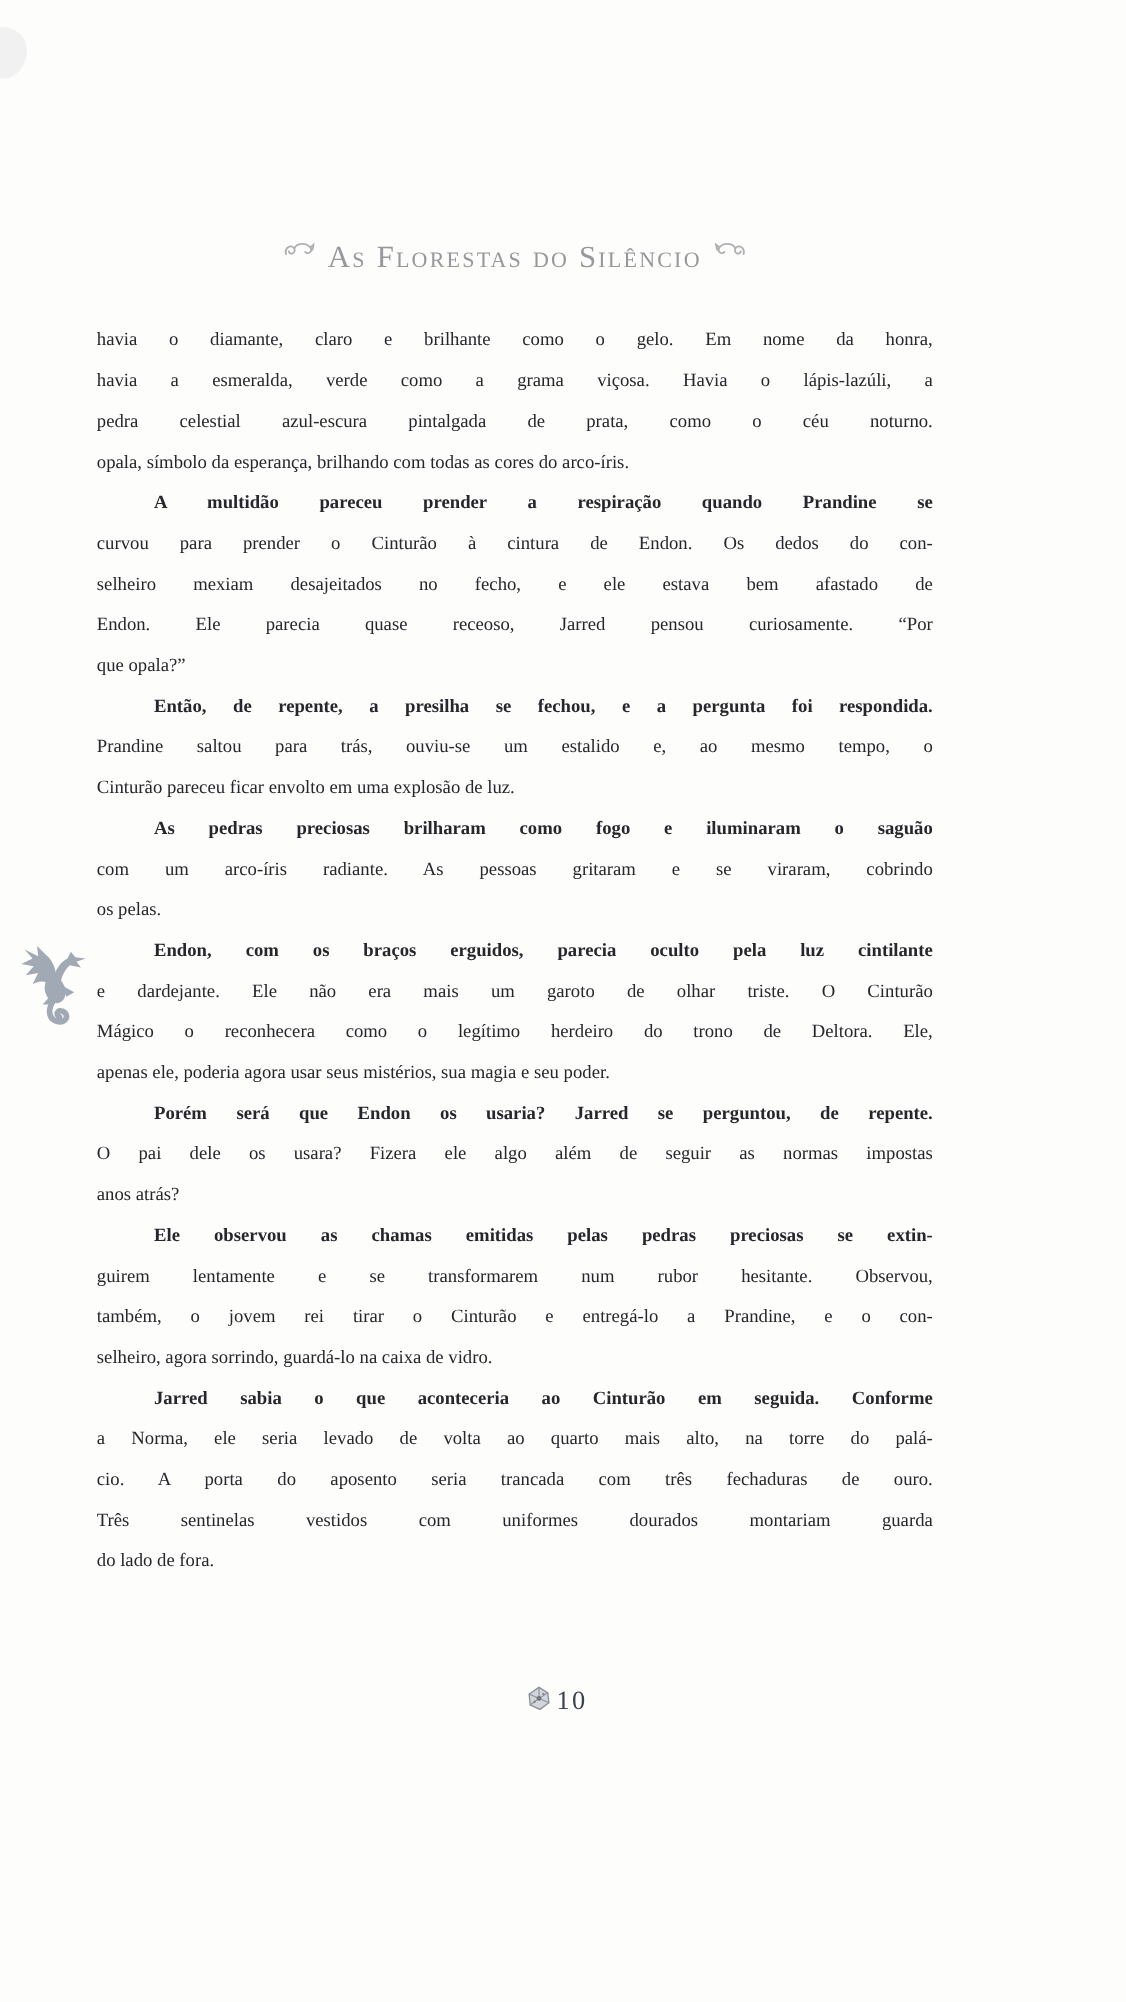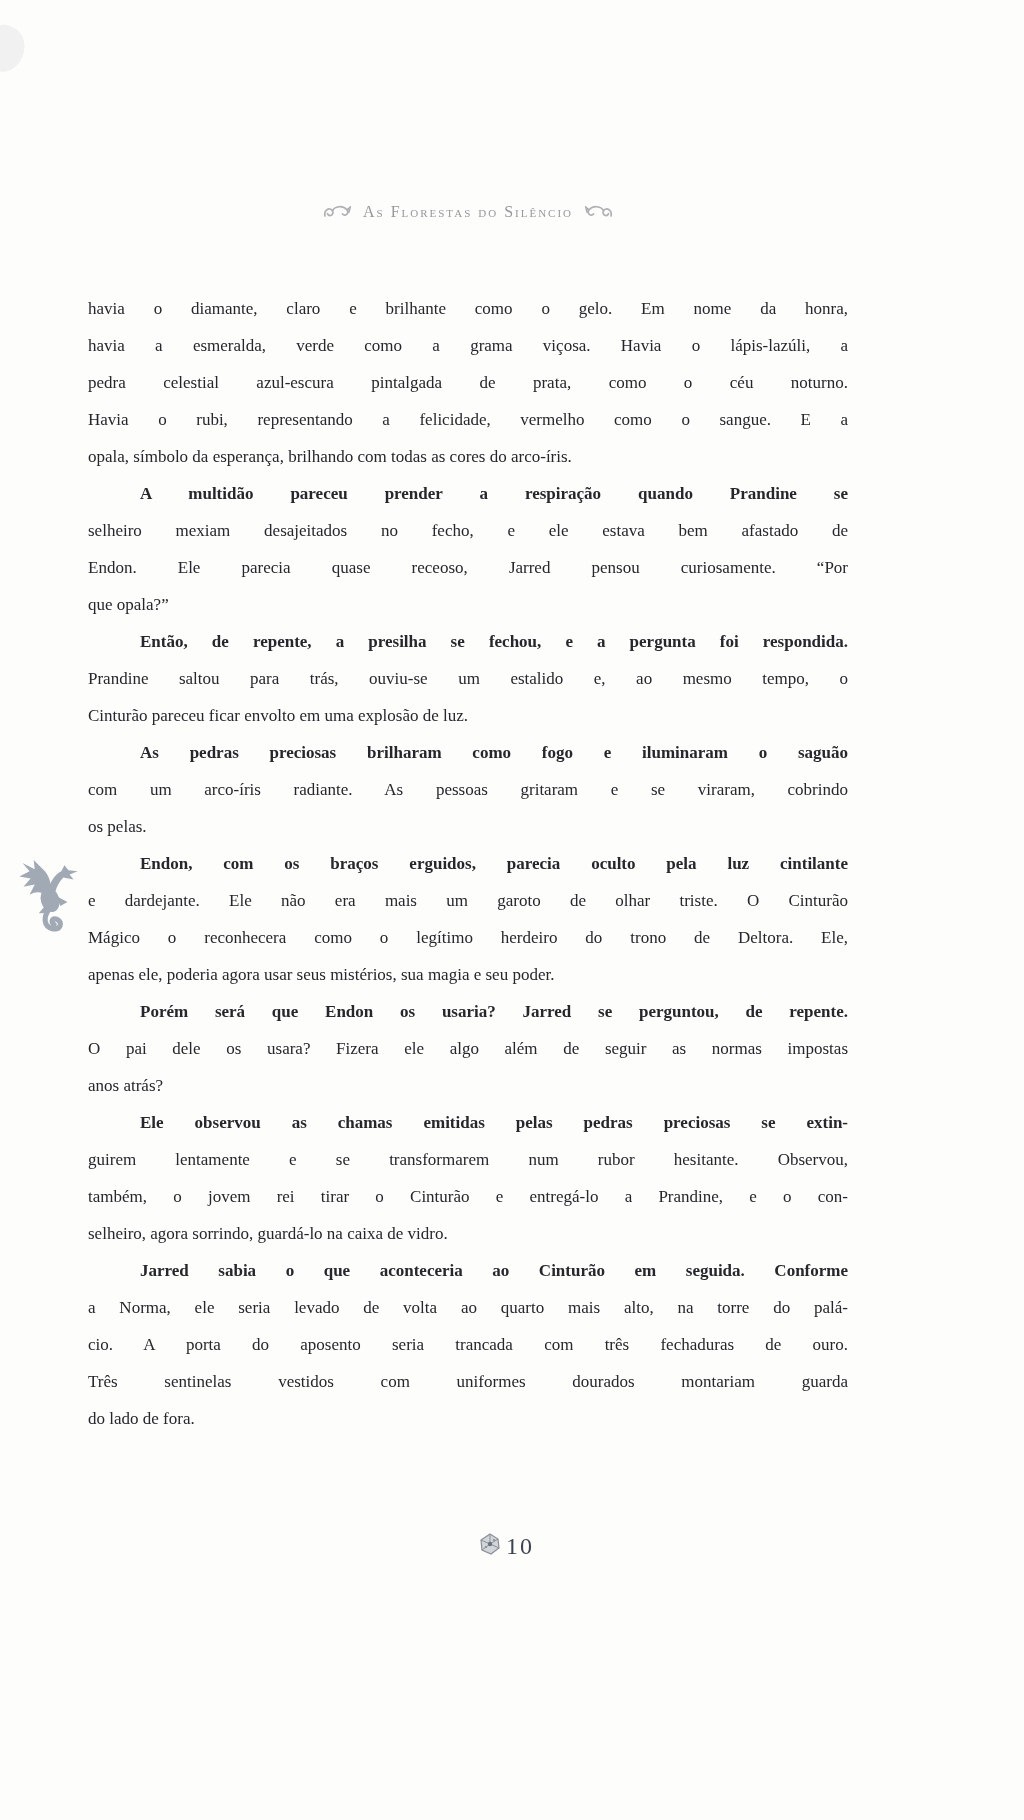--- a/index.html
+++ b/index.html
@@ -24,23 +24,24 @@
     opacity:.8;
   }
   
   .header {
     position:absolute; left:88px; top:203px; width:760px;
     display:flex; align-items:center; justify-content:center; gap:12px;
     color:var(--header-color,#97989c);
   }
   .header-title {
     font-variant:small-caps;
-    font-size:16px;
+    font-size:28px;
     letter-spacing:2px;
     white-space:nowrap;
+    margin-top:16px;
   }
   .flourish { display:inline-flex; opacity:.85; }
   .flourish.right { transform:scaleX(-1); }
   
   .text-block {
     position:absolute; left:88px; top:290px; width:760px;
     color:var(--text-color,#26262c);
     font-size:17px;
   }
   .line {
@@ -87,25 +88,25 @@
         <path d="M2 13 C 0.5 7, 7 3.5, 9.5 8 C 11.5 12, 5.5 14.5, 4.5 10.5 M9.5 8 C 11.5 3, 20 2, 24 7 C 26.5 10.5, 22 14, 19.5 11 M24 7 L 27 4.5 L 26 9" fill="none" stroke="#a2a3a8" stroke-width="1.7" stroke-linecap="round"></path>
       </svg>
     </span>
   </div>
 
   <div class="text-block">
       <div>
         <div class="line">havia o diamante, claro e brilhante como o gelo. Em nome da honra,</div>
         <div class="line">havia a esmeralda, verde como a grama viçosa. Havia o lápis-lazúli, a</div>
         <div class="line">pedra celestial azul-escura pintalgada de prata, como o céu noturno.</div>
-        <div class="line">Havia o rubi, representando a felicidade, vermelho como o sangue. E a</div>
         <div class="line last">opala, símbolo da esperança, brilhando com todas as cores do arco-íris.</div>
       </div>
       <div>
         <div class="line first">A multidão pareceu prender a respiração quando Prandine se</div>
+        <div class="line">curvou para prender o Cinturão à cintura de Endon. Os dedos do con-</div>
         <div class="line">selheiro mexiam desajeitados no fecho, e ele estava bem afastado de</div>
         <div class="line">Endon. Ele parecia quase receoso, Jarred pensou curiosamente. “Por</div>
         <div class="line last">que opala?”</div>
       </div>
       <div>
         <div class="line first">Então, de repente, a presilha se fechou, e a pergunta foi respondida.</div>
         <div class="line">Prandine saltou para trás, ouviu-se um estalido e, ao mesmo tempo, o</div>
         <div class="line last">Cinturão pareceu ficar envolto em uma explosão de luz.</div>
       </div>
       <div>

